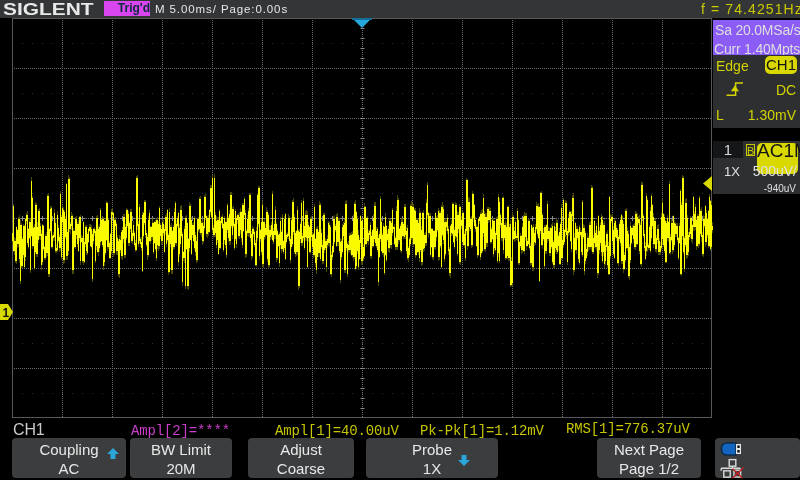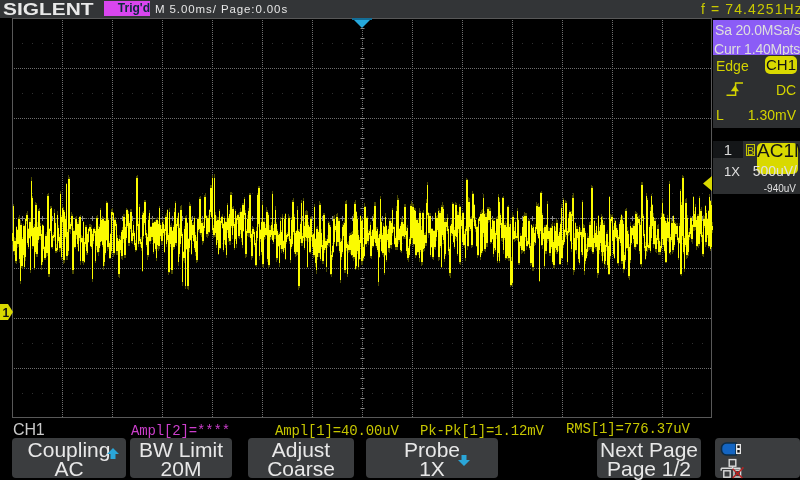--- a/index.html
+++ b/index.html
@@ -10,21 +10,21 @@
  letter-spacing:0px;transform:scale(1.16,0.95);transform-origin:0 0}
 .trigd{left:104px;top:1px;width:46px;height:15px;background:#d946ef;
  color:#0b2b3c;font-size:12px;font-weight:bold;text-align:right;line-height:15px}
 .mdelay{left:155px;top:3px;color:#e6e6e6;font-size:11.5px;letter-spacing:0.9px}
 .freq{left:701px;top:1px;color:#c9c900;font-size:14px;letter-spacing:1.1px}
 .sb{left:713px;width:87px;background:#2d2f31;color:#d3d300}
 .box1{left:713px;top:20px;width:87px;height:39px;background:#8b5cf6;color:#dedede}
 .chip{background:#d9d900;color:#141414;border-radius:5px;font-weight:normal;text-align:center}
 .meas{font-family:"Liberation Mono",monospace;font-size:14px;letter-spacing:-0.15px}
 .btn{top:438px;height:40px;background:#3b3d3f;border-radius:4px;color:#e8e8e8;
- font-size:21px;text-align:center;line-height:19px;padding-top:2px}
+ font-size:15px;text-align:center;line-height:19px;padding-top:2px}
 </style></head>
 <body>
 
 <svg class="abs" style="left:0;top:18px" width="713" height="400" viewBox="0 0 713 400">
 <line x1="12" y1="25.5" x2="712" y2="25.5" stroke="#313131" stroke-width="1" stroke-dasharray="1 9"></line>
 <line x1="12" y1="75.5" x2="712" y2="75.5" stroke="#313131" stroke-width="1" stroke-dasharray="1 9"></line>
 <line x1="12" y1="125.5" x2="712" y2="125.5" stroke="#313131" stroke-width="1" stroke-dasharray="1 9"></line>
 <line x1="12" y1="175.5" x2="712" y2="175.5" stroke="#313131" stroke-width="1" stroke-dasharray="1 9"></line>
 <line x1="12" y1="225.5" x2="712" y2="225.5" stroke="#313131" stroke-width="1" stroke-dasharray="1 9"></line>
 <line x1="12" y1="275.5" x2="712" y2="275.5" stroke="#313131" stroke-width="1" stroke-dasharray="1 9"></line>

